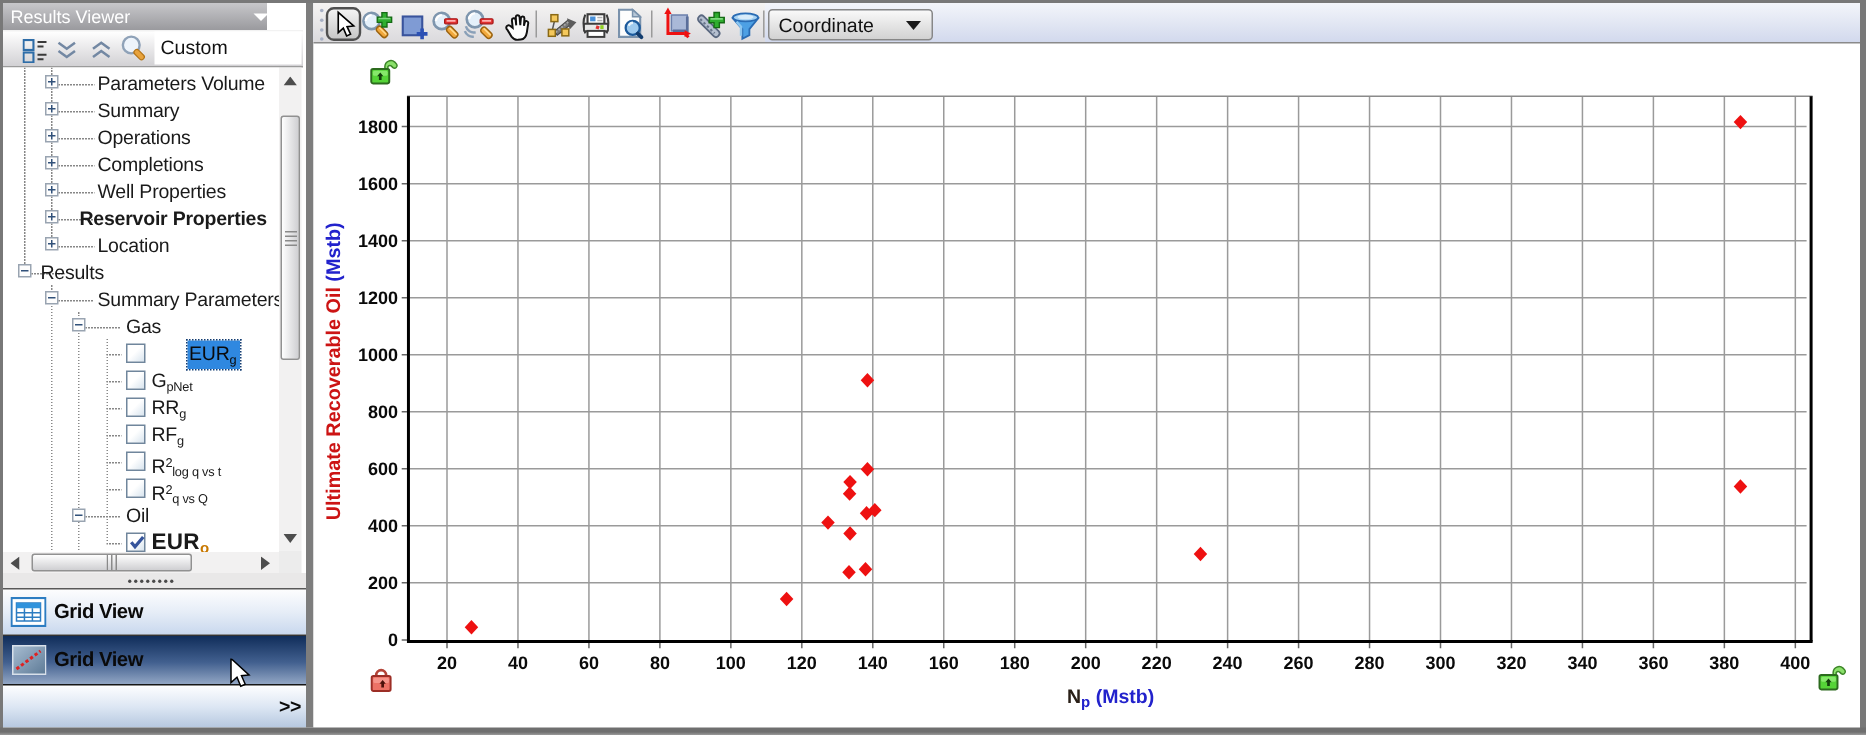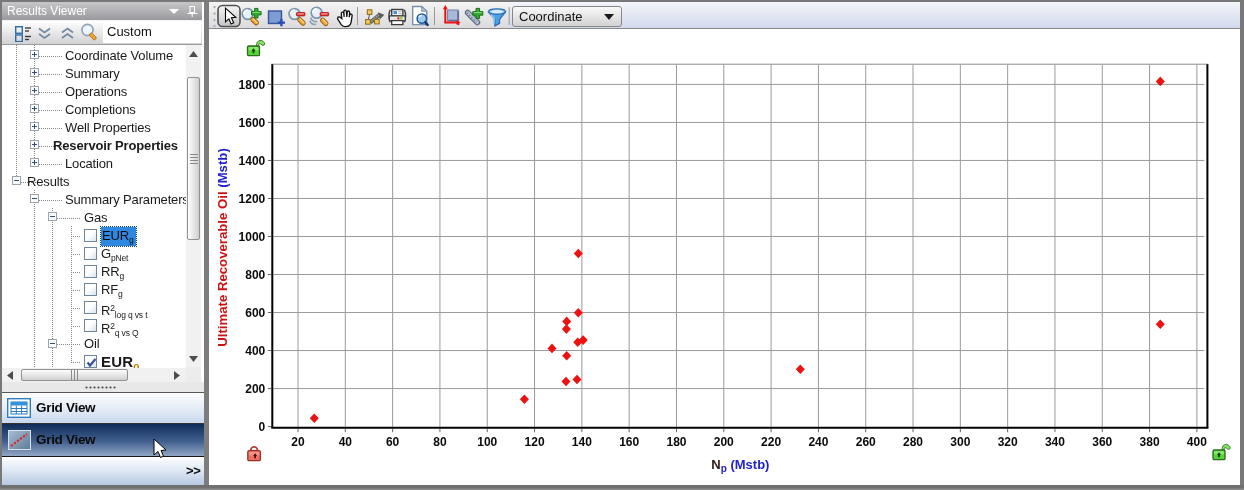--- a/index.html
+++ b/index.html
@@ -6,34 +6,34 @@
 html,body { width:1244px; height:490px; overflow:hidden; background:#fff; font-family:"Liberation Sans", sans-serif; }
 .abs { position:absolute; }
 
 #b-top { position:absolute; left:0; top:0; width:1244px; height:2px; background:#787878; z-index:60; }
 #b-left { position:absolute; left:0; top:0; width:2px; height:490px; background:#787878; z-index:60; }
 #b-right { position:absolute; left:1240px; top:0; width:4px; height:490px; background:#787878; z-index:60; }
 #b-bot { position:absolute; left:0; top:485px; width:1244px; height:5px; background:linear-gradient(to bottom,#6f6f6f 60%,#9b9b9b); z-index:60; }
 
 #lpanel { position:absolute; left:2px; top:2px; width:202px; height:483px; background:#fff; }
 #divider { position:absolute; left:204px; top:2px; width:5px; height:483px; background:#7d7d7d; }
-#ltitle { position:absolute; left:2px; top:2px; width:200px; height:18px; background:linear-gradient(to bottom,#c7c7ca,#9a9a9e); color:#fff; font-size:12px; line-height:18px; padding-left:5px; }
+#ltitle { position:absolute; left:2px; top:2px; width:176px; height:18px; background:linear-gradient(to bottom,#c7c7ca,#9a9a9e); color:#fff; font-size:12px; line-height:18px; padding-left:5px; }
 #ltools { position:absolute; left:2px; top:20px; width:200px; height:25px; background:linear-gradient(to bottom,#ffffff,#d2d1d4); border-top:1px solid #f2f2f2; border-bottom:1px solid #9b9b9b; }
 #custombox { position:absolute; left:103px; top:21px; width:98px; height:22px; background:#fff; font-size:13px; color:#111; padding:3px 0 0 4px; }
 #tree { position:absolute; left:2px; top:45px; width:184px; height:323px; background:#fff; overflow:hidden; }
 .trow { position:absolute; height:18px; font-size:13px; letter-spacing:-0.15px; color:#1a1a1a; line-height:18px; white-space:nowrap; }
 .pmbox { position:absolute; width:9px; height:9px; border:1px solid #99a4b1; background:#fdfdfd; }
 .pmbox .h { position:absolute; left:1px; top:3px; width:5px; height:1px; background:#31517a; }
 .pmbox .v { position:absolute; left:3px; top:1px; width:1px; height:5px; background:#31517a; }
 .vdots { position:absolute; width:1px; background-image:repeating-linear-gradient(to bottom,#878787 0 1px,transparent 1px 2px); }
 .hdots { position:absolute; height:1px; background-image:repeating-linear-gradient(to right,#878787 0 1px,transparent 1px 2px); }
 .cb { position:absolute; width:13px; height:13px; border:1px solid #70869c; background:linear-gradient(135deg,#ffffff 45%,#d8e4ee); }
 sub { font-size:8.5px; vertical-align:-2.5px; }
 sup { font-size:8.5px; vertical-align:4px; }
-.hl { background:#2f88e0; outline:1px dotted #123c72; color:#0a0a0a; padding:1px 2px 3px 1px; }
+.hl { background:#2f88e0; outline:1px dotted #123c72; color:#0a0a0a; padding:1px 2px 3px 1px;margin-left:24px; }
 
 .sb { position:absolute; background:#f2f1f1; }
 .sbthumb { position:absolute; border:1px solid #919191; border-radius:2px; background:linear-gradient(to right,#fefefe,#cfcfd2); }
 .sbthumbh { position:absolute; border:1px solid #919191; border-radius:2px; background:linear-gradient(to bottom,#fefefe,#cfcfd2); }
 
 #splitter { position:absolute; left:2px; top:382px; width:202px; height:10px; background:#e9e8e8; }
 #gridbtn { position:absolute; left:2px; top:392px; width:202px; height:32px; background:linear-gradient(to bottom,#fdfdfe,#e6edf7 50%,#c9d8ee); border-top:1px solid #585858; border-bottom:1px solid #333; }
 #plotbtn2 { position:absolute; left:2px; top:424px; width:202px; height:33px; background:linear-gradient(to bottom,#102d5a,#42608f 55%,#92a6c4); border-bottom:1px solid #161616; }
 #morebtn { position:absolute; left:2px; top:458px; width:202px; height:27px; background:linear-gradient(to bottom,#fbfcfe,#dce6f3 50%,#b6c8e0); }
 .btnlabel { position:absolute; left:36px; font-size:13.5px; letter-spacing:-0.3px; font-weight:bold; color:#0a0a0a; }
@@ -92,21 +92,21 @@
     <div class="vdots" style="left:14px;top:0;height:137px;"></div>
     <div class="vdots" style="left:32px;top:0;height:114px;"></div>
     <div class="vdots" style="left:32px;top:145px;height:178px;"></div>
     <div class="vdots" style="left:50px;top:163px;height:160px;"></div>
     <div class="vdots" style="left:69px;top:181px;height:136px;"></div>
   <div class="pmbox" style="left: 27.5px; top: 5px;">
       <div class="h"></div>
       <div class="v"></div>
     </div>
     <div class="hdots" style="left: 37px; top: 10.5px; width: 24px;"></div>
-    <div class="trow" style="top: 1.5px; left: 63px;">Coordinate Volume</div>
+    <div class="trow" style="top: 1.5px; left: 63px;">Parameters Volume</div>
     <div class="pmbox" style="left: 27.5px; top: 23.05px;">
       <div class="h"></div>
       <div class="v"></div>
     </div>
     <div class="hdots" style="left: 37px; top: 28.55px; width: 24px;"></div>
     <div class="trow" style="top: 19.55px; left: 63px;">Summary</div>
     <div class="pmbox" style="left: 27.5px; top: 41.1px;">
       <div class="h"></div>
       <div class="v"></div>
     </div>

